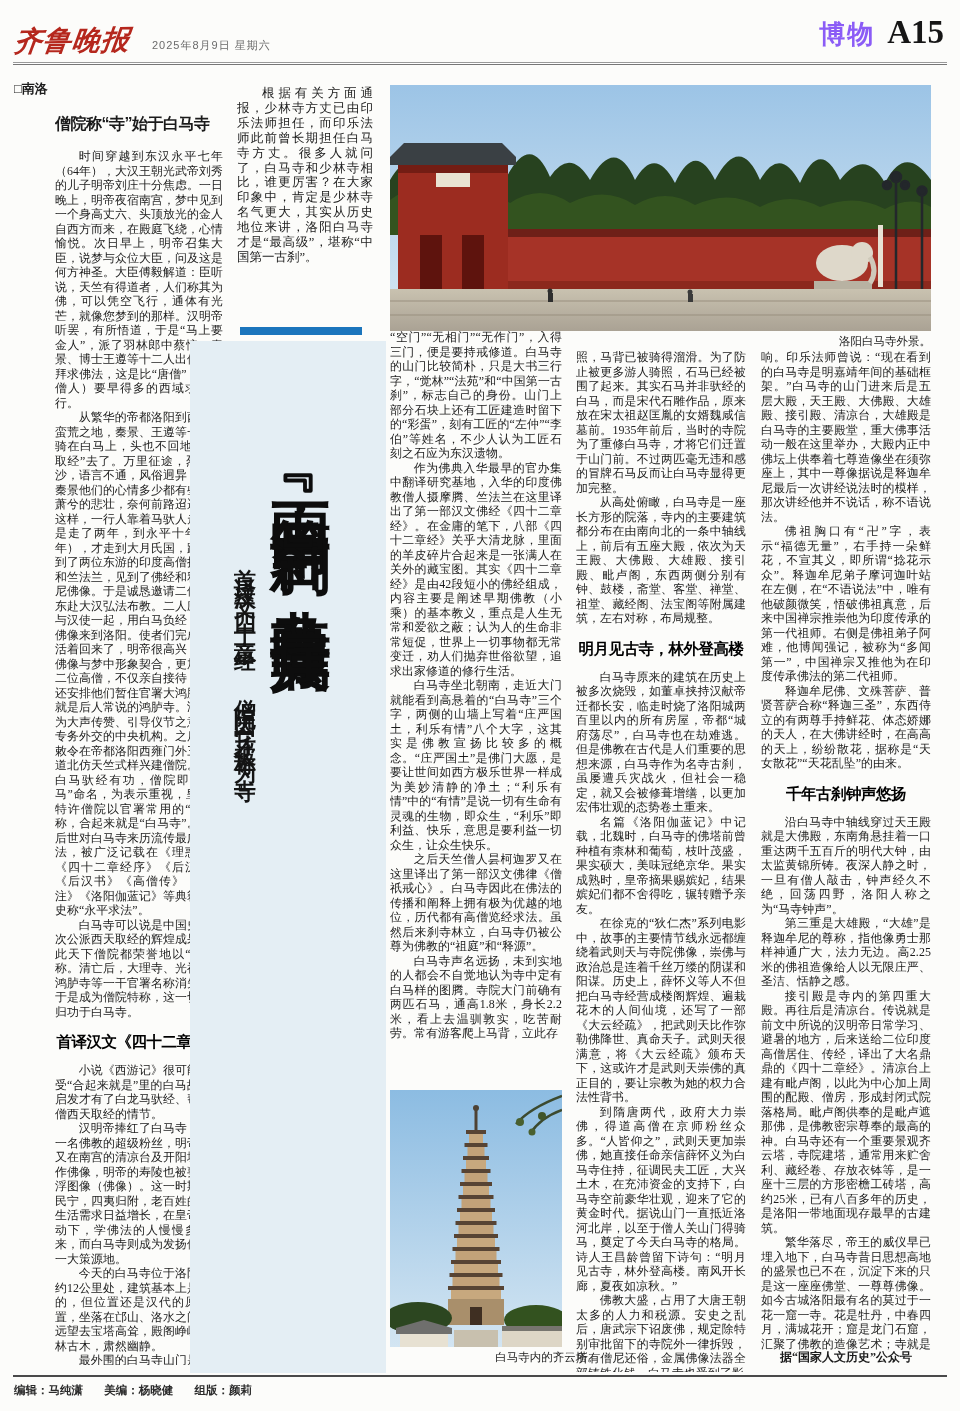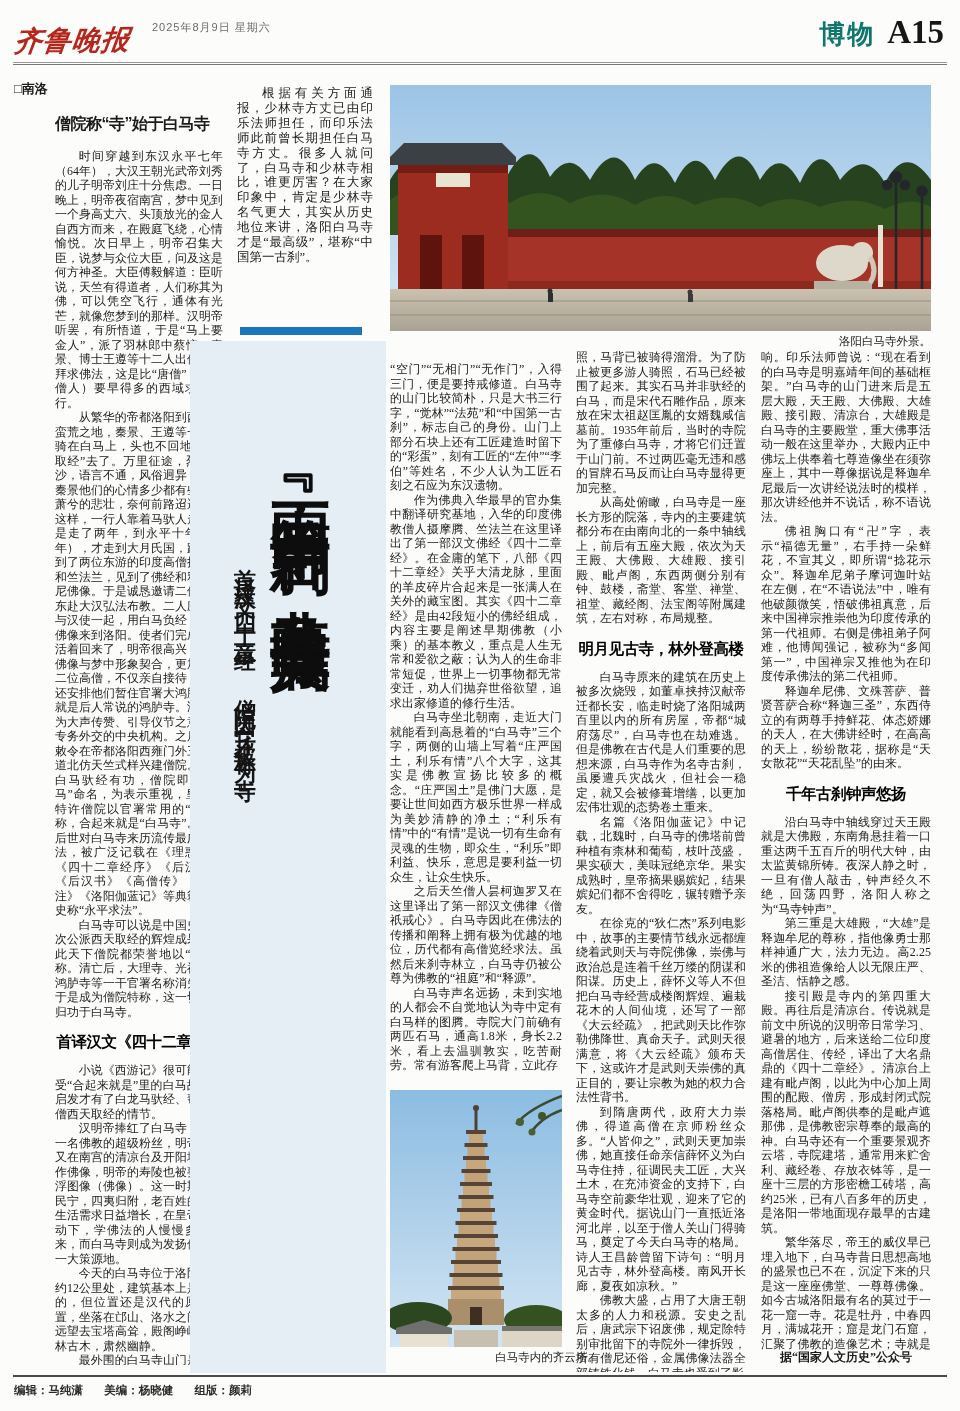--- a/index.html
+++ b/index.html
@@ -1,41 +1,41 @@
 <!DOCTYPE html>
 <html><head>
 <meta charset="utf-8">
 <style>
   html,body{margin:0;padding:0;background:#e8e8e6;}
   .page{position:relative;width:960px;height:1411px;margin:0 auto;background:#fcfcfa;
         font-family:"Liberation Serif",serif;color:#1b1b1b;overflow:hidden;}
   
   .masthead{position:absolute;left:14px;top:22px;font-size:28px;font-weight:900;
             color:#b5271d;transform:skewX(-8deg) rotate(-1deg);font-style:italic;letter-spacing:1px;}
-  .dateline{position:absolute;left:152px;top:20px;font-size:11px;color:#6b6b6b;
+  .dateline{position:absolute;left:152px;top:38px;font-size:11px;color:#6b6b6b;
             font-family:"Liberation Sans",sans-serif;letter-spacing:1px;}
   .head-right{position:absolute;right:16px;top:14px;display:flex;align-items:baseline;gap:12px;}
-  .section-label{font-size:26px;font-weight:900;color:#0f766e;letter-spacing:2px;}
+  .section-label{font-size:26px;font-weight:900;color:#8b5cf6;letter-spacing:2px;}
   .page-number{font-size:33px;font-weight:900;color:#161616;}
   .header-rule{position:absolute;left:13px;right:13px;top:62px;height:3px;
                background:linear-gradient(#9a9a9a 35%,#fff 35%,#fff 55%,#777 55%);}
   
   .byline{position:absolute;left:14px;top:80px;font-size:13px;font-weight:bold;
           font-family:"Liberation Sans",sans-serif;}
   
   .bodytext p{margin:0;text-indent:2em;text-align:justify;font-size:11.9px;
               line-height:14.5px;letter-spacing:0.1px;}
   .bodytext p.cont{text-indent:0;}
   .sec-head{font-family:"Liberation Sans",sans-serif;font-weight:900;font-size:15.5px;
             text-align:center;margin:13px 0 10px 0;letter-spacing:-0.5px;color:#000;}
   
   .col1{position:absolute;left:14px;top:112px;width:168px;height:1253px;overflow:hidden;margin-left:41px;}
   .col1 .art-title{font-family:"Liberation Sans",sans-serif;font-weight:900;font-size:16px;
                    letter-spacing:-0.5px;margin:2px 0 14px 0;white-space:nowrap;}
-  .col3{position:absolute;left:390px;top:362px;width:172px;height:730px;overflow:hidden;}
+  .col3{position:absolute;left:390px;top:330px;width:172px;height:730px;overflow:hidden;}
   .col4{position:absolute;left:576px;top:350px;width:170px;height:1022px;overflow:hidden;}
   .col5{position:absolute;left:761px;top:350px;width:170px;height:1000px;overflow:hidden;}
   .attribution{position:absolute;left:761px;top:1349px;width:170px;text-align:center;
                font-size:12px;font-weight:bold;}
   
   .lede{position:absolute;left:192px;top:86px;width:180px;}
   .lede .lede-text{margin:0 0 0 45px;width:136px;font-size:12.5px;line-height:14.9px;
                    text-indent:2em;text-align:justify;font-weight:500;}
   .lede-bar{position:absolute;left:240px;top:327px;width:122px;height:8px;background:#1b75bc;}
   

